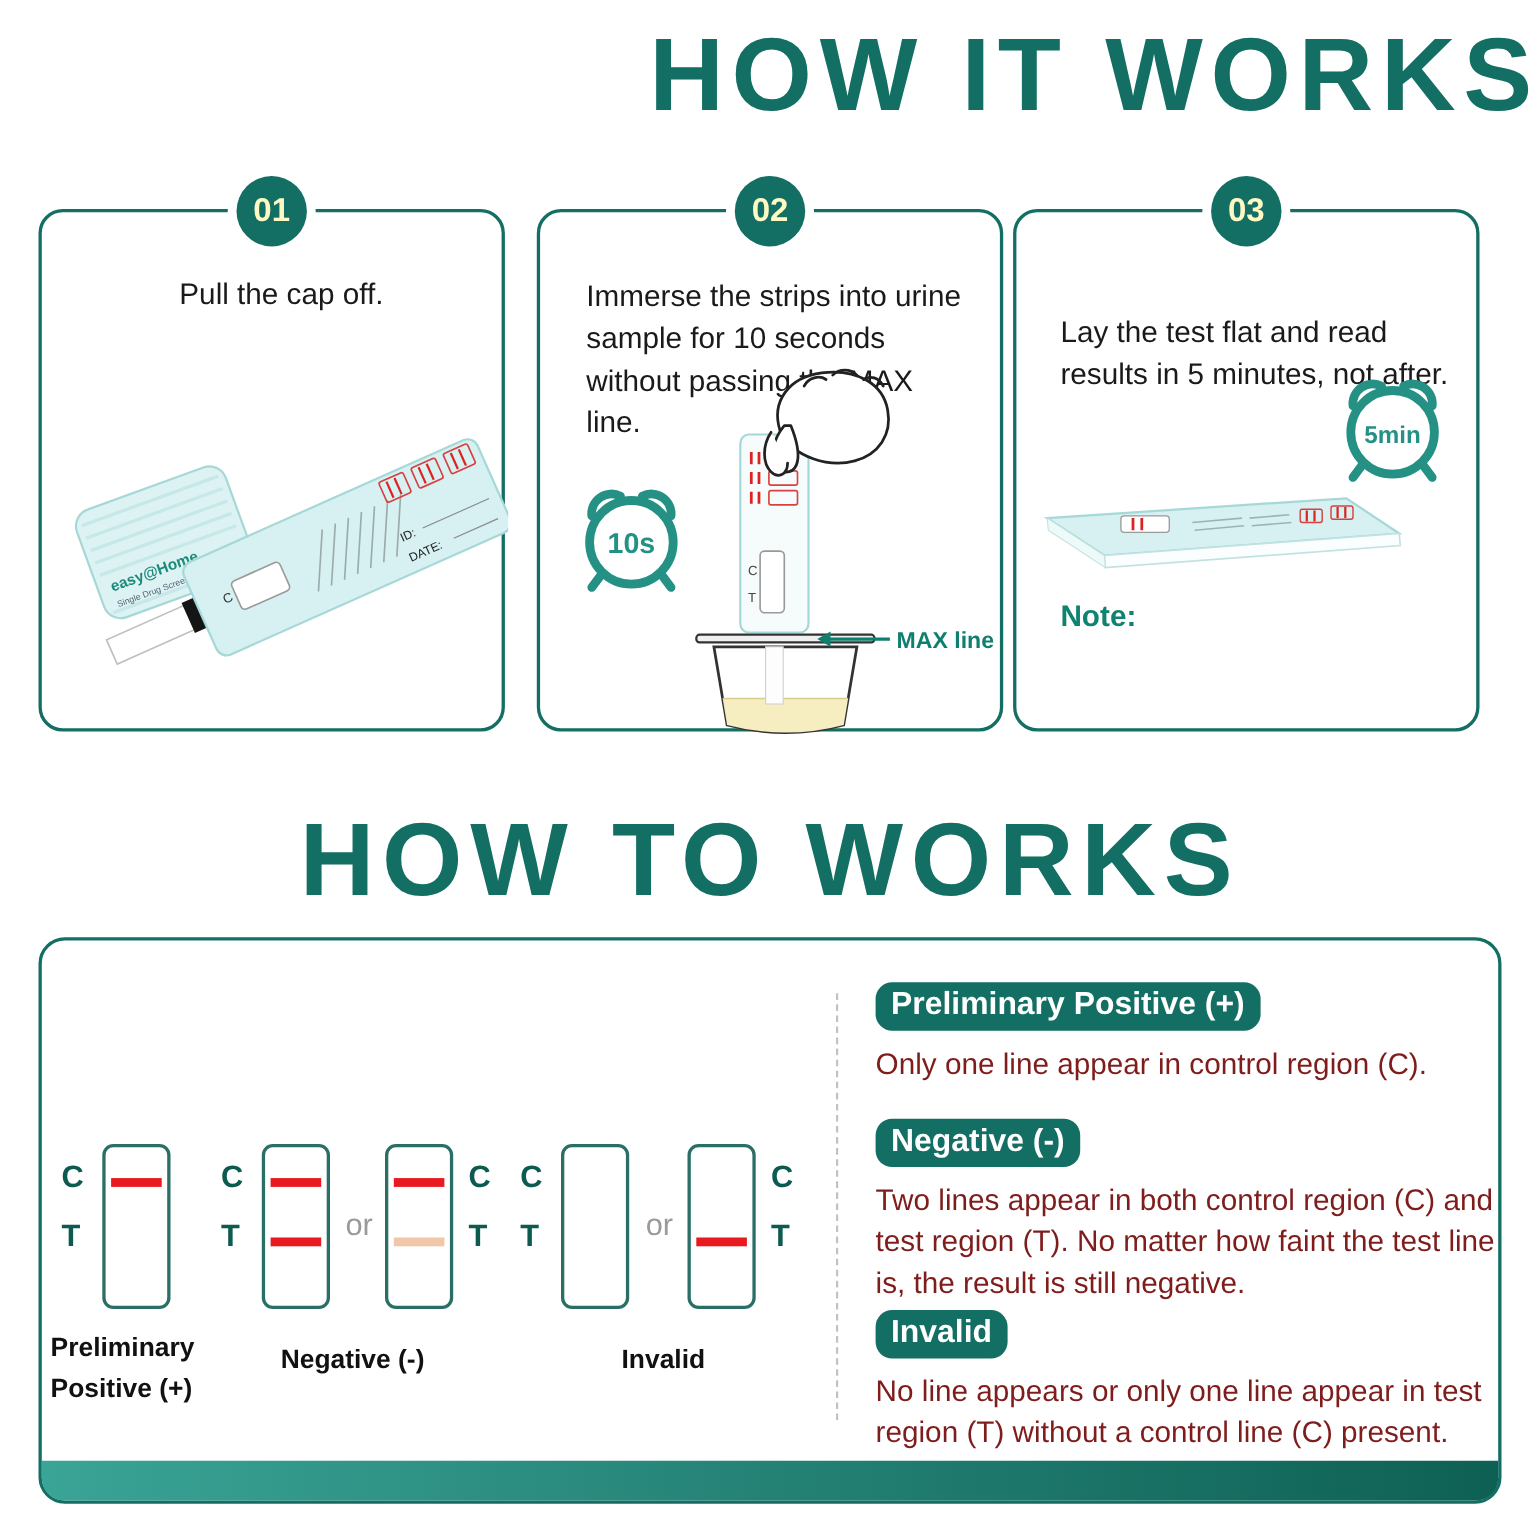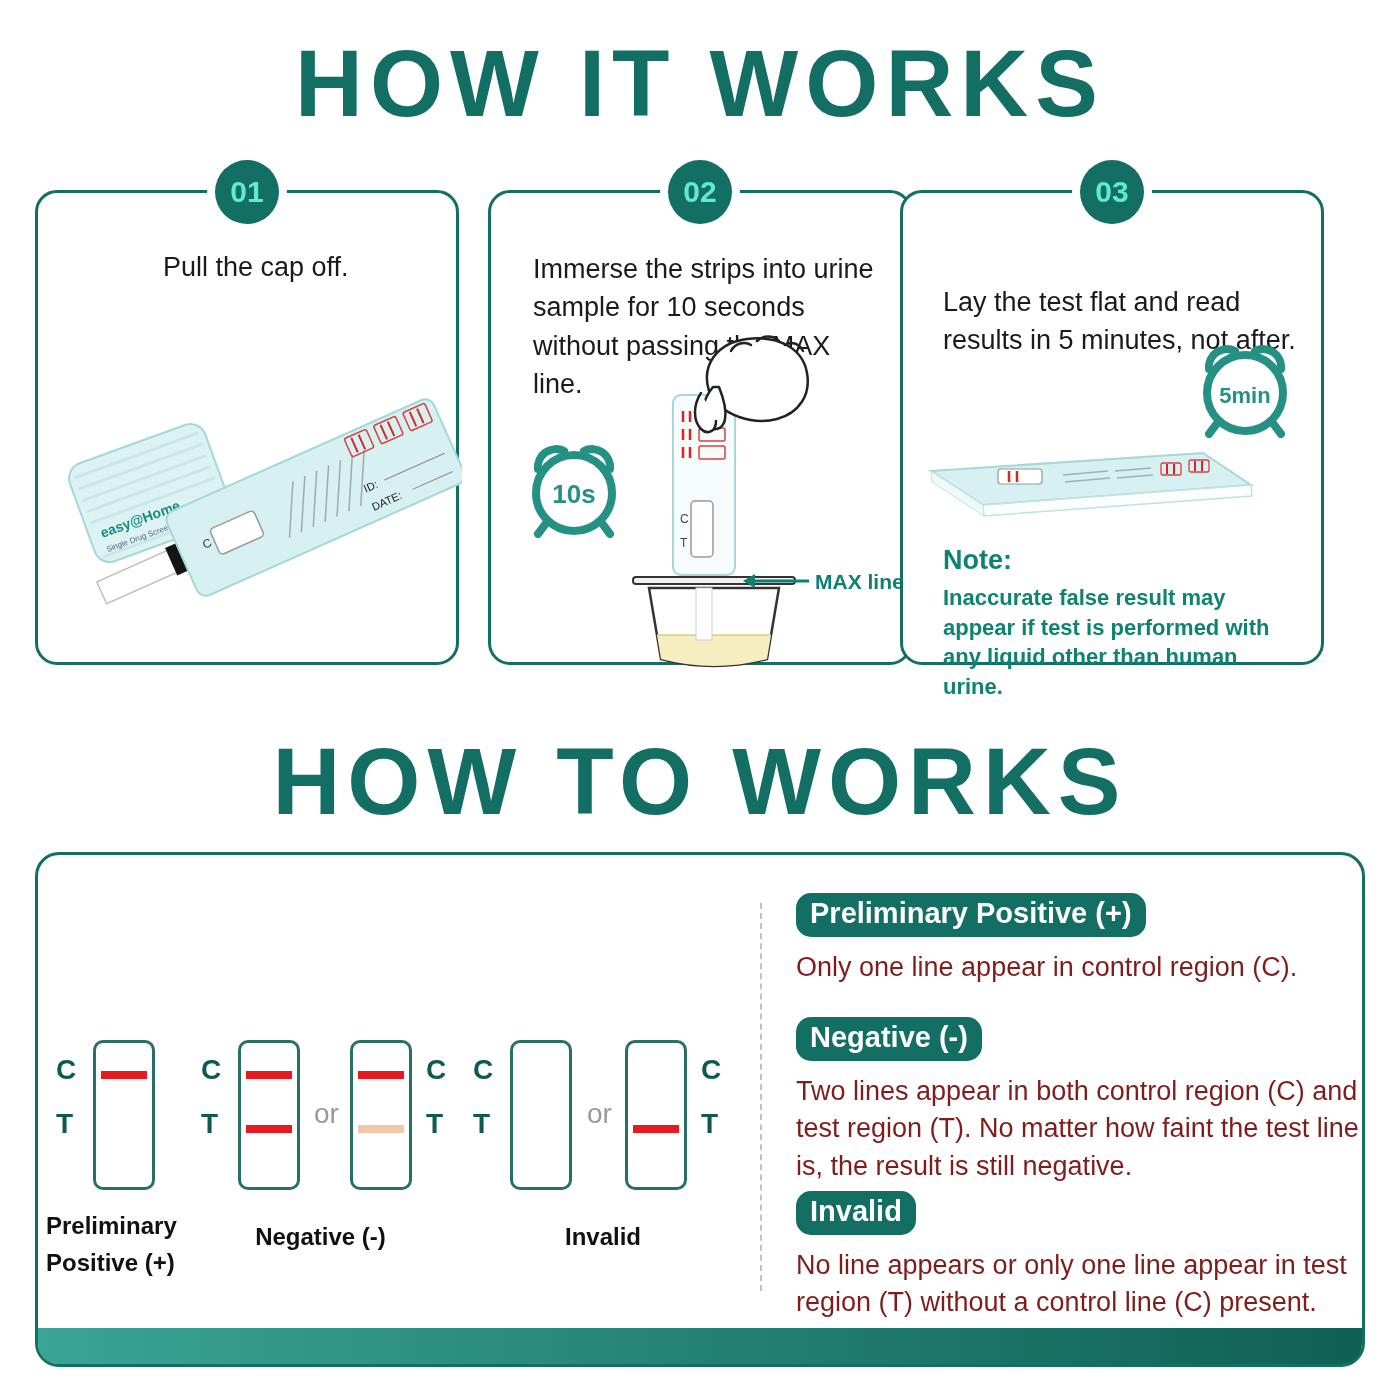--- a/index.html
+++ b/index.html
@@ -13,32 +13,32 @@
   *{box-sizing:border-box;}
   html,body{margin:0;padding:0;}
   body{
     width:1400px;height:1400px;position:relative;background:#fff;
     font-family:"Liberation Sans",sans-serif;overflow:hidden;
   }
   .title{
     position:absolute;width:100%;text-align:center;
     font-weight:bold;color:var(--teal);font-size:94px;letter-spacing:7px;
   }
-  #title-works{top:30px;}
+  #title-works{top:14px;text-align:right;}
   #title-read{top:728px;}
 
   .step-box{
     position:absolute;top:190px;width:424px;height:475px;
     border:3px solid var(--teal);border-radius:22px;background:#fff;
   }
-  #step1{left:35px;} #step2{left:488px;} #step3{left:900px;}
+  #step1{left:35px;} #step2{left:488px;} #step3{left:921px;}
   .badge{
     position:absolute;top:-33px;left:50%;transform:translateX(-50%);
     width:64px;height:64px;border-radius:50%;background:var(--teal);
-    color:#5eead4;font-size:30px;font-weight:bold;
+    color:#fef9c3;font-size:30px;font-weight:bold;
     display:flex;align-items:center;justify-content:center;
     box-shadow:0 0 0 8px #fff;
   }
   .step-text{position:absolute;font-size:27px;color:#1a1a1a;line-height:1.42;}
   #step1 .step-text{left:125px;top:55px;width:260px;}
   #step2 .step-text{left:42px;top:57px;width:350px;}
   #step3 .step-text{left:40px;top:42px;width:360px;margin-top:48px;}
   .illu{position:absolute;left:0;}
   #illu1{top:95px;} #illu2{top:140px;} #illu3{top:150px;}
   .note-title{position:absolute;left:40px;top:352px;font-size:27px;font-weight:bold;color:var(--teal-note);}
@@ -212,21 +212,20 @@
         <rect x="258" y="120" width="20" height="12" rx="2" fill="none" stroke="#d94040" stroke-width="1.3"></rect>
         <line x1="264" y1="121" x2="264" y2="131" stroke="#d22" stroke-width="2"></line>
         <line x1="271" y1="121" x2="271" y2="131" stroke="#d22" stroke-width="2"></line>
         <rect x="286" y="117" width="20" height="12" rx="2" fill="none" stroke="#d94040" stroke-width="1.3"></rect>
         <line x1="292" y1="118" x2="292" y2="128" stroke="#d22" stroke-width="2"></line>
         <line x1="299" y1="118" x2="299" y2="128" stroke="#d22" stroke-width="2"></line>
       </g>
     </g>
   </svg>
   <div class="note-title">Note:</div>
-  <div class="note-body">Inaccurate false result may appear if test is performed with any liquid other than human urine.</div>
 </div>
 
 <div class="title" id="title-read">HOW TO WORKS</div>
 
 <div id="read-box">
 
   <span class="ct" style="left:18px;top:199px;">C</span>
   <span class="ct" style="left:18px;top:253px;">T</span>
   <div class="strip s1">
     <div class="cline red"></div>

